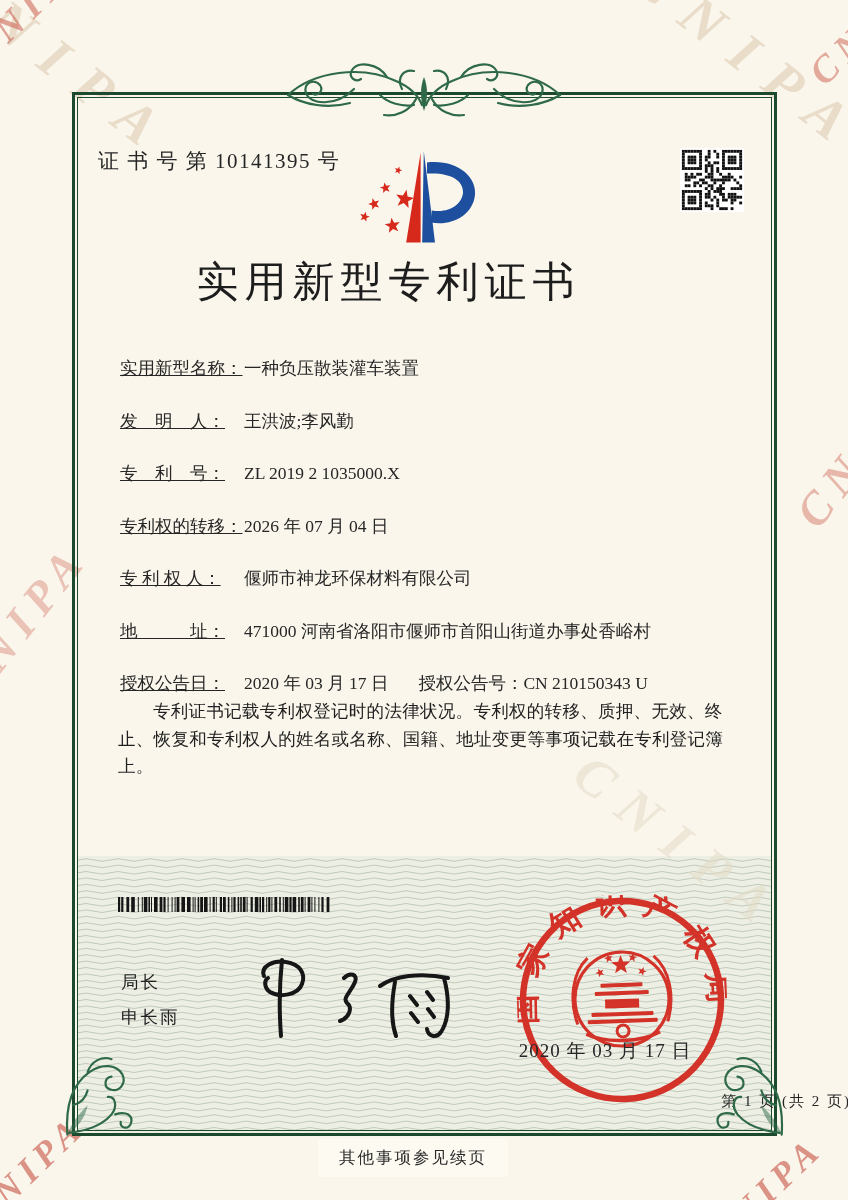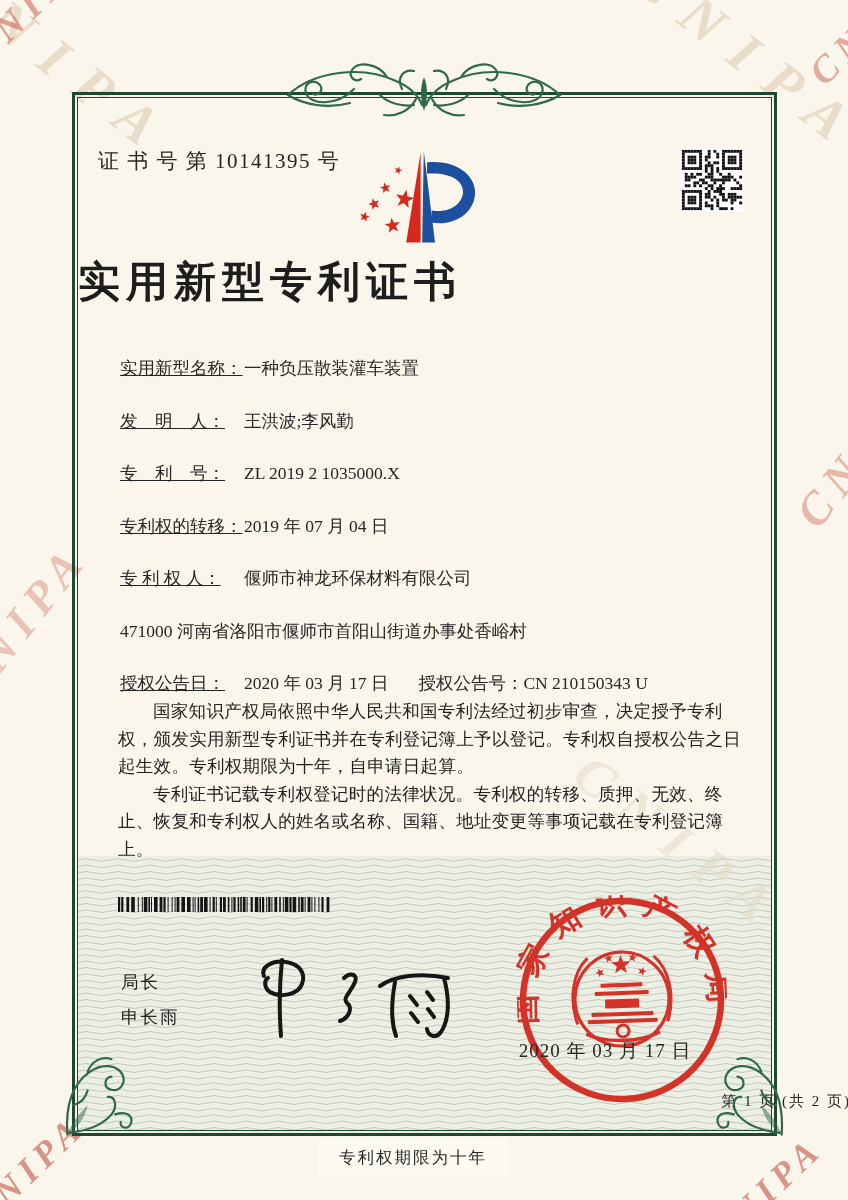--- a/index.html
+++ b/index.html
@@ -17,21 +17,21 @@
   
   .frame{position:absolute;left:72px;top:92px;width:705px;height:1044px;border:3px solid #1b4a2f;
          box-sizing:border-box;z-index:3;}
   .frame::after{content:"";position:absolute;inset:2px;border:1.5px solid #1b4a2f;}
 
   .orn{position:absolute;z-index:5;}
 
   .content{position:absolute;z-index:4;color:#262626;}
 
   .cert-no{left:98px;top:147px;font-size:21px;letter-spacing:1.5px;}
-  .title{left:72px;top:254px;width:627px;font-size:42px;font-weight:bold;
+  .title{left:72px;top:254px;width:627px;text-align:center;font-size:42px;font-weight:normal;
          letter-spacing:6px;padding-left:6px;box-sizing:border-box;color:#1d1d1d;}
 
   .fields{left:120px;top:352px;width:568px;font-size:17.5px;}
   .frow{display:flex;line-height:33px;margin-bottom:19.5px;white-space:nowrap;}
   .flabel{display:inline-block;width:124px;flex:none;text-decoration:underline;}
   .fvalue{display:inline-block;}
   .gpair2{margin-left:30px;}
 
   .body-text{left:118px;top:698px;width:640px;font-size:17.5px;line-height:27.5px;
              letter-spacing:.3px;color:#1f1f1f;}
@@ -393,39 +393,39 @@
     <div class="frow">
       <span class="flabel">发　明　人：</span>
       <span class="fvalue">王洪波;李风勤</span>
     </div>
     <div class="frow">
       <span class="flabel">专　利　号：</span>
       <span class="fvalue">ZL 2019 2 1035000.X</span>
     </div>
     <div class="frow">
       <span class="flabel">专利权的转移：</span>
-      <span class="fvalue">2019 年 07 月 04 日</span>
+      <span class="fvalue">2026 年 07 月 04 日</span>
     </div>
     <div class="frow">
       <span class="flabel">专 利 权 人：</span>
       <span class="fvalue">偃师市神龙环保材料有限公司</span>
     </div>
     <div class="frow">
+      <span class="flabel">地　　　址：</span>
       <span class="fvalue">471000 河南省洛阳市偃师市首阳山街道办事处香峪村</span>
     </div>
     <div class="frow">
       <span class="flabel">授权公告日：</span>
       <span class="fvalue">2020 年 03 月 17 日</span>
       <span class="fvalue gpair2">授权公告号：</span>
       <span class="fvalue">CN 210150343 U</span>
     </div>
   </div>
 
   <div class="content body-text">
-    <p>国家知识产权局依照中华人民共和国专利法经过初步审查，决定授予专利权，颁发实用新型专利证书并在专利登记簿上予以登记。专利权自授权公告之日起生效。专利权期限为十年，自申请日起算。</p>
     <p>专利证书记载专利权登记时的法律状况。专利权的转移、质押、无效、终止、恢复和专利权人的姓名或名称、国籍、地址变更等事项记载在专利登记簿上。</p>
   </div>
 
   <svg class="content" viewBox="0 0 218 15" style="left:118px;top:897px;width:218px;height:15px;">
     <g id="barcode-bars" fill="#151515">
         <rect x="0.0" y="0" width="2.2" height="15"></rect>
         <rect x="3.2" y="0" width="2.2" height="15"></rect>
         <rect x="8.4" y="0" width="2.8" height="15"></rect>
         <rect x="13.2" y="0" width="3.6" height="15"></rect>
         <rect x="19.8" y="0" width="1" height="15"></rect>
@@ -524,15 +524,15 @@
       <rect x="88" y="104" width="34" height="9"></rect>
       <rect x="74" y="117" width="62" height="4" rx="1"></rect>
       <rect x="70" y="124" width="70" height="4" rx="1"></rect>
     </g>
     <circle cx="105" cy="136" r="6" fill="none" stroke="#d2251b" stroke-width="3"></circle>
   </svg>
 
   <div class="content seal-date">2020 年 03 月 17 日</div>
 
   <div class="content page-info">第 1 页 (共 2 页)</div>
-  <div class="content cont-note">专利权期限为十年</div>
+  <div class="content cont-note">其他事项参见续页</div>
 
 </div>
 
 </body></html>

